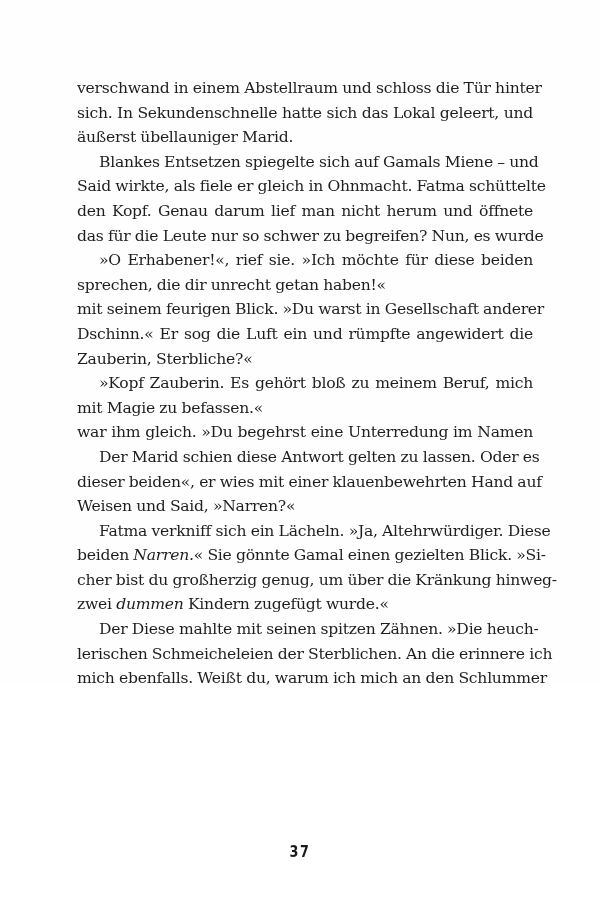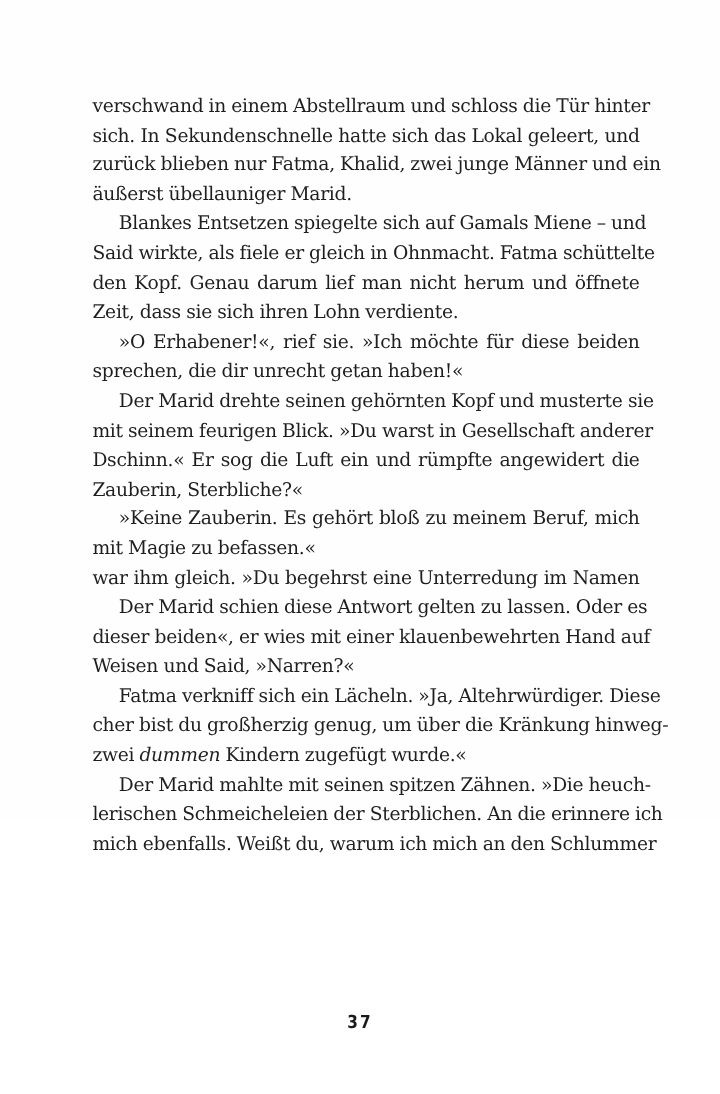--- a/index.html
+++ b/index.html
@@ -66,54 +66,53 @@
     }
   </style>
 </head>
 <body>
 
 <div class="page">
   <div class="text-block" id="text-block">
       <div>
         <span class="line">verschwand in einem Abstellraum und schloss die Tür hinter</span>
         <span class="line">sich. In Sekundenschnelle hatte sich das Lokal geleert, und</span>
-        <span class="line">zurück blieben nur Fatma, Khalid, zwei junge Männer und ein</span>
         <span class="line last">äußerst übellauniger Marid.</span>
       </div>
       <div>
         <span class="line indent">Blankes Entsetzen spiegelte sich auf Gamals Miene – und</span>
         <span class="line">Said wirkte, als fiele er gleich in Ohnmacht. Fatma schüttelte</span>
         <span class="line">den Kopf. Genau darum lief man nicht herum und öffnete</span>
-        <span class="line last">Zeit, dass sie sich ihren Lohn verdiente.</span>
+        <span class="line">das für die Leute nur so schwer zu begreifen? Nun, es wurde</span>
       </div>
       <div>
         <span class="line indent">»O Erhabener!«, rief sie. »Ich möchte für diese beiden</span>
         <span class="line last">sprechen, die dir unrecht getan haben!«</span>
       </div>
       <div>
-        <span class="line indent">Der Marid drehte seinen gehörnten Kopf und musterte sie</span>
         <span class="line">mit seinem feurigen Blick. »Du warst in Gesellschaft anderer</span>
         <span class="line">Dschinn.« Er sog die Luft ein und rümpfte angewidert die</span>
         <span class="line last">Zauberin, Sterbliche?«</span>
       </div>
       <div>
-        <span class="line indent">»Keine Zauberin. Es gehört bloß zu meinem Beruf, mich</span>
+        <span class="line indent">»Kopf Zauberin. Es gehört bloß zu meinem Beruf, mich</span>
         <span class="line last">mit Magie zu befassen.«</span>
       </div>
       <div>
         <span class="line">war ihm gleich. »Du begehrst eine Unterredung im Namen</span>
         <span class="line indent">Der Marid schien diese Antwort gelten zu lassen. Oder es</span>
         <span class="line">dieser beiden«, er wies mit einer klauenbewehrten Hand auf</span>
         <span class="line last">Weisen und Said, »Narren?«</span>
       </div>
       <div>
         <span class="line indent">Fatma verkniff sich ein Lächeln. »Ja, Altehrwürdiger. Diese</span>
+        <span class="line">beiden <em>Narren.</em>« Sie gönnte Gamal einen gezielten Blick. »Si-</span>
         <span class="line">cher bist du großherzig genug, um über die Kränkung hinweg-</span>
         <span class="line last">zwei <em>dummen</em> Kindern zugefügt wurde.«</span>
       </div>
       <div>
-        <span class="line indent">Der Marid mahlte mit seinen spitzen Zähnen. »Die heuch-</span>
+        <span class="line indent">Der Diese mahlte mit seinen spitzen Zähnen. »Die heuch-</span>
         <span class="line">lerischen Schmeicheleien der Sterblichen. An die erinnere ich</span>
         <span class="line">mich ebenfalls. Weißt du, warum ich mich an den Schlummer</span>
       </div>
     </div>
   <div class="page-number">37</div>
 </div>
 
 </body></html>

